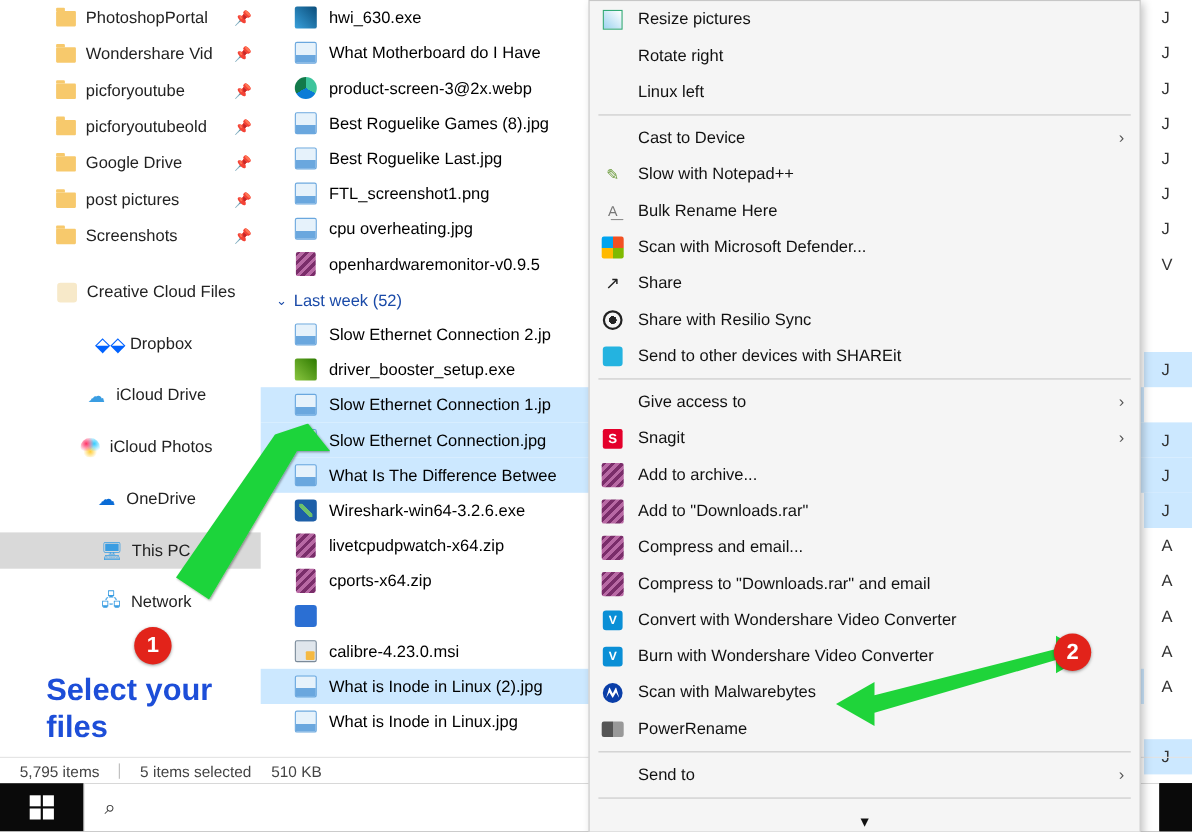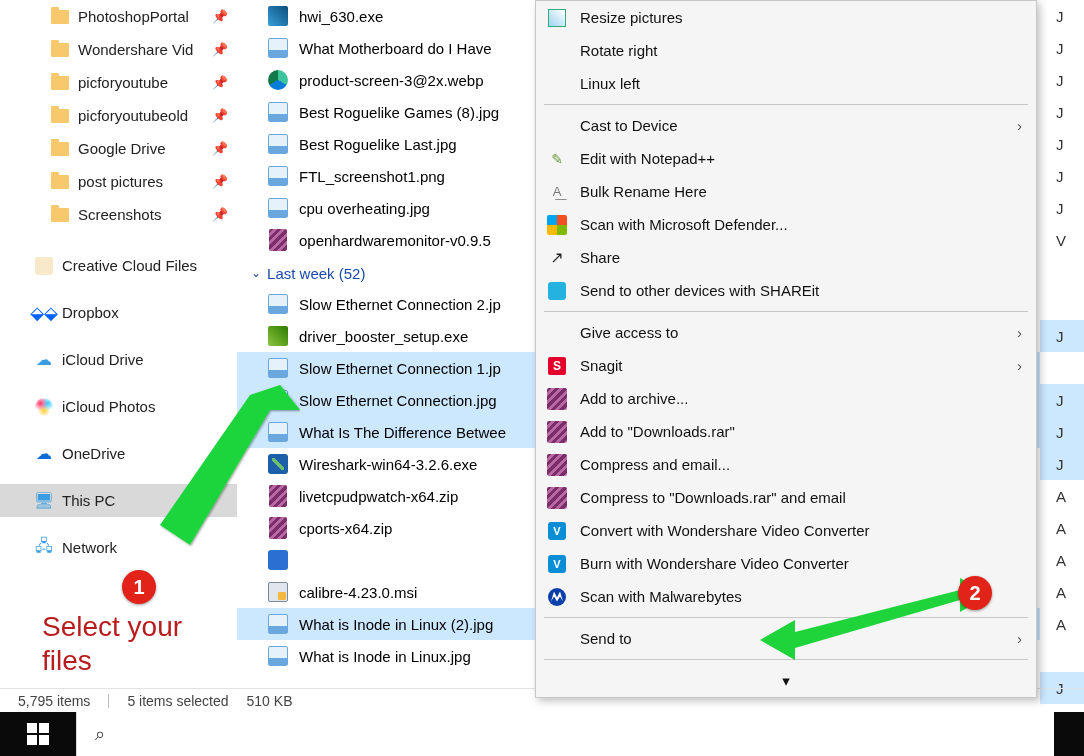--- a/index.html
+++ b/index.html
@@ -3,21 +3,21 @@
 <meta charset="utf-8">
 <style>
   * { box-sizing: border-box; margin: 0; padding: 0; font-family: "Segoe UI", Tahoma, sans-serif; }
   body { width: 1084px; height: 756px; overflow: hidden; background: #fff; position: relative; }
   .explorer { display: flex; width: 100%; height: 681px; }
   .sidebar { width: 237px; background: #fff; padding-top: 0; font-size: 15px; color: #222; }
   .nav-item { display: flex; align-items: center; padding: 4px 6px 4px 50px; height: 33px; position: relative; cursor: default; }
   .nav-item .pin { position: absolute; right: 8px; color: #666; font-size: 13px; }
   .nav-item.selected { background: #d9d9d9; }
   .nav-item .ico { width: 20px; height: 20px; margin-right: 8px; display: inline-flex; align-items: center; justify-content: center; font-size: 16px; }
-  .nav-item.root { padding-left: 34px; }
+  .nav-item.root { padding-left: 34px; justify-content: center; }
   .folder-ico { width: 18px; height: 14px; background: #f7c96c; border-radius: 1px; position: relative; }
   .folder-ico::before { content: ""; position: absolute; top:-3px; left:0; width:8px; height:3px; background:#f7c96c; border-radius:1px 1px 0 0; }
   .cc-ico { width:18px; height:18px; background:#f7e9c9; border-radius:3px; }
   .dbx-ico { color:#0062ff; font-size:18px; }
   .pc-ico { color:#3a9de2; font-size:16px; }
   .net-ico { color:#3a9de2; font-size:16px; }
   .cloud-ico { color:#3a9de2; font-size:16px; }
   .flower-ico { width:18px; height:18px; background: radial-gradient(circle at 30% 30%, #f36, transparent 40%), radial-gradient(circle at 70% 30%, #3cf, transparent 40%), radial-gradient(circle at 50% 70%, #fc3, transparent 40%); border-radius:50%; }
   .onedrive-ico { color:#0a6cd6; font-size:16px; }
 
@@ -66,21 +66,21 @@
   .winbtn { width:76px; height:44px; display:flex; align-items:center; justify-content:center; }
   .winlogo { width:22px; height:22px; display:grid; grid-template-columns:1fr 1fr; grid-template-rows:1fr 1fr; gap:2px; }
   .winlogo div { background:#fff; }
   .search { flex:1; height:44px; background:#fff; display:flex; align-items:center; padding-left:18px; gap:18px; color:#555; font-size:18px; border-left:1px solid #ddd; }
   .search .mag { font-size:18px; color:#333; }
 
   .overlay { position:absolute; z-index:40; pointer-events:none; }
   .arrow1 { left:130px; top:385px; width:170px; height:200px; }
   .arrow2 { left:760px; top:570px; width:230px; height:90px; }
   .badge { width:34px; height:34px; border-radius:50%; background:#e2231a; color:#fff; font-weight:700; font-size:20px; display:flex; align-items:center; justify-content:center; box-shadow:0 1px 3px rgba(0,0,0,.4); }
-  .anno1 { position:absolute; left:42px; top:610px; color:#b91c1c; font-weight:400; font-size:28px; line-height:1.2; z-index:45; pointer-events:none; }
+  .anno1 { position:absolute; left:42px; top:610px; color:#1d4ed8; font-weight:700; font-size:28px; line-height:1.2; z-index:45; pointer-events:none; }
 </style>
 </head>
 <body>
 
 <div class="explorer">
   <div class="sidebar" id="sidebar">
       <div class="nav-item">
         <span class="ico">
           <span class="folder-ico"></span>
         </span>
@@ -348,39 +348,45 @@
     </div>
     <div class="ctxsep"></div>
     <div class="ctxrow">
       <span>Cast to Device</span>
       <span class="sub">›</span>
     </div>
     <div class="ctxrow">
       <span class="mico">
         <span class="notepad">✎</span>
       </span>
-      <span>Edit with Notepad++</span>
+      <span>Slow with Notepad++</span>
     </div>
     <div class="ctxrow">
       <span class="mico">
         <span class="bulk">A͟</span>
       </span>
       <span>Bulk Rename Here</span>
     </div>
     <div class="ctxrow">
       <span class="mico">
         <span class="defender"></span>
       </span>
       <span>Scan with Microsoft Defender...</span>
     </div>
     <div class="ctxrow">
       <span class="mico">
         <span class="share">↗</span>
       </span>
       <span>Share</span>
+    </div>
+    <div class="ctxrow">
+      <span class="mico">
+        <span class="resilio"></span>
+      </span>
+      <span>Share with Resilio Sync</span>
     </div>
     <div class="ctxrow">
       <span class="mico">
         <span class="shareit"></span>
       </span>
       <span>Send to other devices with SHAREit</span>
     </div>
     <div class="ctxsep"></div>
     <div class="ctxrow">
       <span>Give access to</span>
@@ -427,20 +433,26 @@
       <span class="mico">
         <span class="wonder">V</span>
       </span>
       <span>Burn with Wondershare Video Converter</span>
     </div>
     <div class="ctxrow">
       <span class="mico">
         <span class="mwb"></span>
       </span>
       <span>Scan with Malwarebytes</span>
+    </div>
+    <div class="ctxrow">
+      <span class="mico">
+        <span class="prename"></span>
+      </span>
+      <span>PowerRename</span>
     </div>
     <div class="ctxsep"></div>
     <div class="ctxrow">
       <span>Send to</span>
       <span class="sub">›</span>
     </div>
     <div class="ctxsep"></div>
     <div class="ctxrow" style="justify-content: center; padding-left: 0px;">
       <span>▾</span>
     </div>

